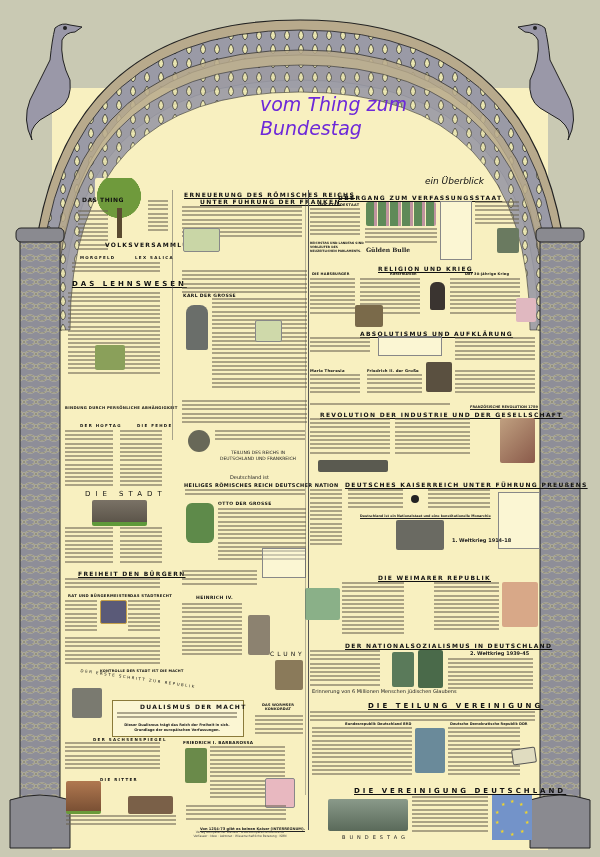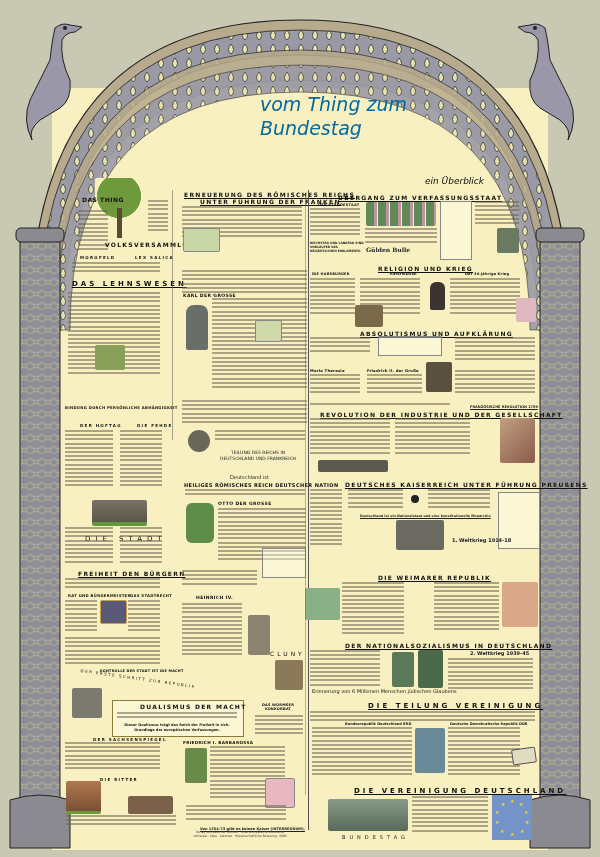--- a/index.html
+++ b/index.html
@@ -3,21 +3,21 @@
 <meta charset="utf-8">
 <style>
   html,body{margin:0;padding:0;}
   body{width:600px;height:857px;background:#c9c9b3;position:relative;overflow:hidden;font-family:"DejaVu Sans",sans-serif;}
   .poster{position:absolute;left:0;top:0;width:600px;height:857px;}
   .parchment{position:absolute;left:52px;top:88px;width:496px;height:762px;background:#f8f0c0;}
   .arch-svg{position:absolute;left:0;top:0;}
   .title-block{position:absolute;left:200px;top:92px;width:260px;text-align:left;}
   .title-small{font-family:"DejaVu Sans",sans-serif;font-size:22px;color:#111;margin-left:40px;line-height:22px;}
   .title-big{font-family:"DejaVu Sans",sans-serif;font-size:44px;color:#111;line-height:44px;margin-left:10px;letter-spacing:-1px;}
-  .title-sub{font-family:"DejaVu Sans",sans-serif;font-style:italic;font-size:19px;color:#0369a1;margin-left:60px;line-height:24px;}
+  .title-sub{font-family:"DejaVu Sans",sans-serif;font-style:italic;font-size:19px;color:#6d28d9;margin-left:60px;line-height:24px;}
   .title-ov{font-family:"DejaVu Sans",sans-serif;font-style:italic;font-size:9px;color:#111;position:absolute;left:225px;top:84px;white-space:nowrap;}
   .sec-title{position:absolute;font-family:"DejaVu Sans",sans-serif;font-weight:bold;font-size:6px;letter-spacing:1.3px;color:#111;text-decoration:underline;white-space:nowrap;}
   .sec-title.big{font-size:7px;letter-spacing:3px;}
   .txt{position:absolute;overflow:hidden;}
   .txt .line{height:2px;background:#6b6552;margin:0 0 2.2px 0;opacity:.55;}
   .img{position:absolute;border-radius:2px;}
   .caption{position:absolute;font-size:5px;color:#222;white-space:nowrap;}
   .timeline{position:absolute;width:1px;background:#555;}
   .footer{position:absolute;left:130px;top:830px;width:220px;text-align:center;font-size:3px;color:#444;}
   .flag{position:absolute;left:492px;top:795px;width:40px;height:45px;background:#7393c9;}
@@ -157,21 +157,21 @@
       <div class="line"></div>
       <div class="line"></div>
       <div class="line"></div>
       <div class="line"></div>
       <div class="line"></div>
       <div class="line"></div>
       <div class="line"></div>
       <div class="line"></div>
       <div class="line"></div>
     </div>
-  <div class="sec-title" style="left:85px;top:490px;font-size:7px;letter-spacing:5px;font-weight:normal;text-decoration:none;margin-top:45px;">DIE STADT</div>
+  <div class="sec-title" style="left:85px;top:490px;font-size:7px;letter-spacing:5px;font-weight:normal;text-decoration:none;">DIE STADT</div>
   <div class="img" style="left:92px;top:500px;width:55px;height:22px;background:linear-gradient(#7a7266,#5c554a);border-bottom:4px solid #5f9a3a;"></div>
   <div class="txt" style="left:65px;top:527px;width:48px;height:40px;">
       <div class="line"></div>
       <div class="line"></div>
       <div class="line"></div>
       <div class="line"></div>
       <div class="line"></div>
       <div class="line"></div>
       <div class="line"></div>
       <div class="line"></div>

